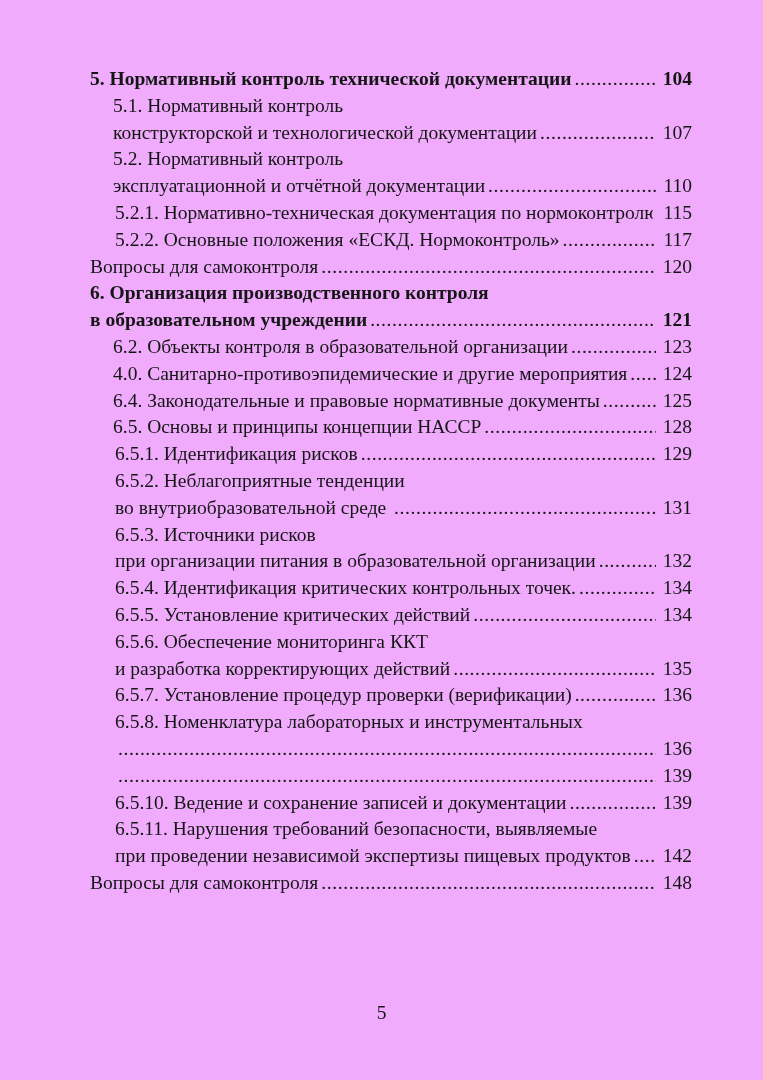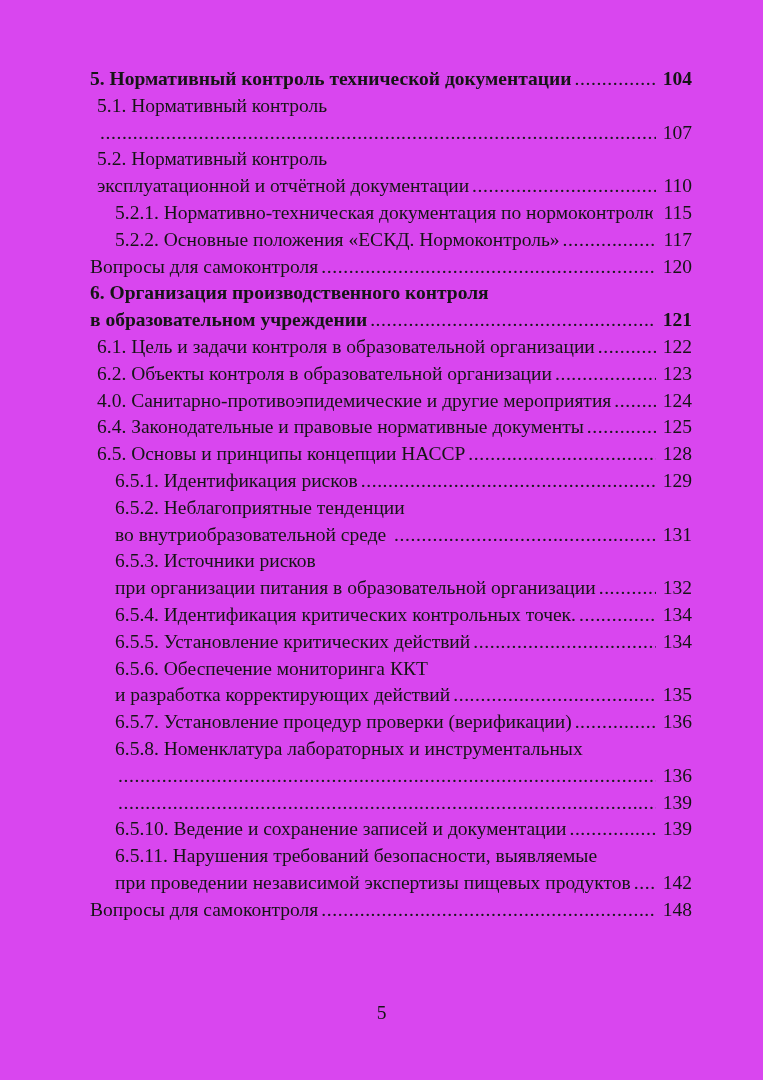--- a/index.html
+++ b/index.html
@@ -11,21 +11,21 @@
     position: relative;
     width: 763px;
     height: 1080px;
     overflow: hidden;
     font-family: "Liberation Serif", "DejaVu Serif", serif;
     color: #151515;
   }
   .page {
     position: absolute;
     inset: 0;
-    background: #d946ef;
+    background: #f0abfc;
   }
   .toc {
     position: absolute;
     left: 90px;
     top: 66px;
     width: 602px;
     font-size: 19.5px;
     line-height: 26.8px;
   }
   .line {
@@ -52,21 +52,21 @@
   }
   .pg {
     flex: 0 0 auto;
     padding-left: 7px;
     text-align: left;
   }
   .bold .t, .bold .pg {
     font-weight: bold;
   }
   .ind0 { padding-left: 0; }
-  .ind1 { padding-left: 7px; }
+  .ind1 { padding-left: 7px; margin-left: 16px; }
   .ind2 { padding-left: 25px; }
   .footer {
     position: absolute;
     left: 0;
     right: 0;
     top: 1000px;
     text-align: center;
     font-size: 19.5px;
     line-height: 26.8px;
   }
@@ -79,20 +79,21 @@
       <div class="line ind0 bold">
     <span class="t">5. Нормативный контроль технической документации</span>
     <span class="leader"></span>
     <span class="pg">104</span>
   </div>
       <div class="line ind1">
     <span class="t">5.1. Нормативный контроль</span>
 
   </div>
       <div class="line ind1">
+    <span class="t">конструкторской и технологической документации</span>
     <span class="leader"></span>
     <span class="pg">107</span>
   </div>
       <div class="line ind1">
     <span class="t">5.2. Нормативный контроль</span>
 
   </div>
       <div class="line ind1">
     <span class="t">эксплуатационной и отчётной документации</span>
     <span class="leader"></span>
@@ -114,25 +115,20 @@
     <span class="pg">120</span>
   </div>
       <div class="line ind0 bold">
     <span class="t">6. Организация производственного контроля</span>
 
   </div>
       <div class="line ind0 bold">
     <span class="t">в образовательном учреждении</span>
     <span class="leader"></span>
     <span class="pg">121</span>
-  </div>
-      <div class="line ind1">
-    <span class="t">6.1. Цель и задачи контроля в образовательной организации</span>
-    <span class="leader"></span>
-    <span class="pg">122</span>
   </div>
       <div class="line ind1">
     <span class="t">6.2. Объекты контроля в образовательной организации</span>
     <span class="leader"></span>
     <span class="pg">123</span>
   </div>
       <div class="line ind1">
     <span class="t">4.0. Санитарно-противоэпидемические и другие мероприятия</span>
     <span class="leader"></span>
     <span class="pg">124</span>

